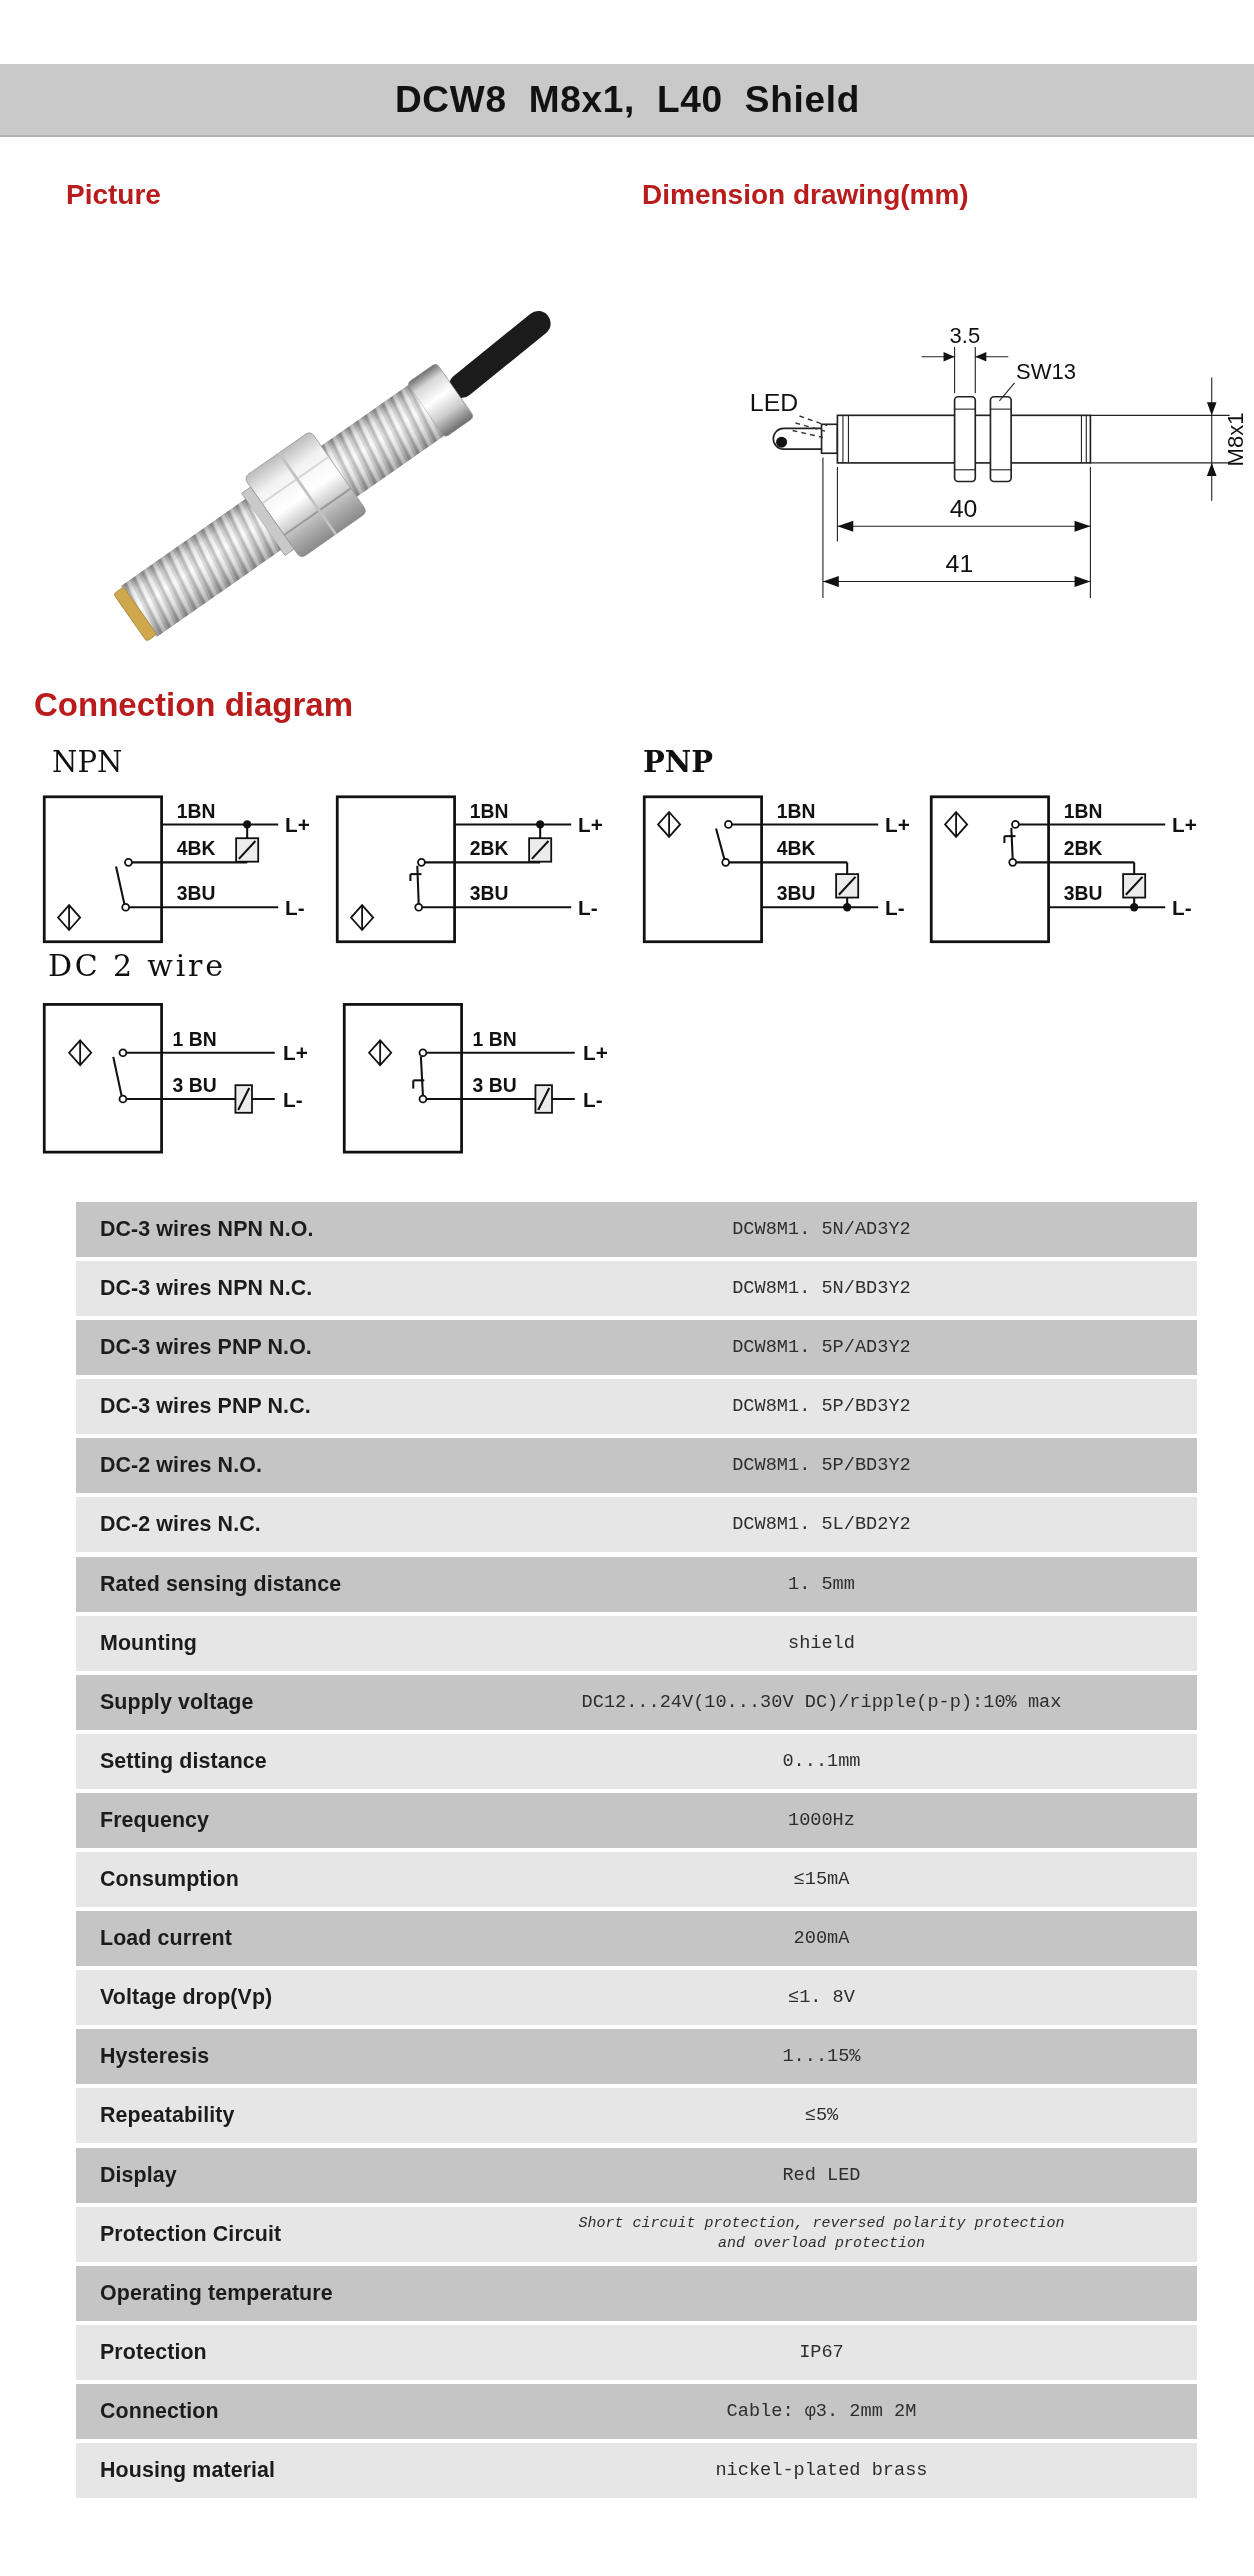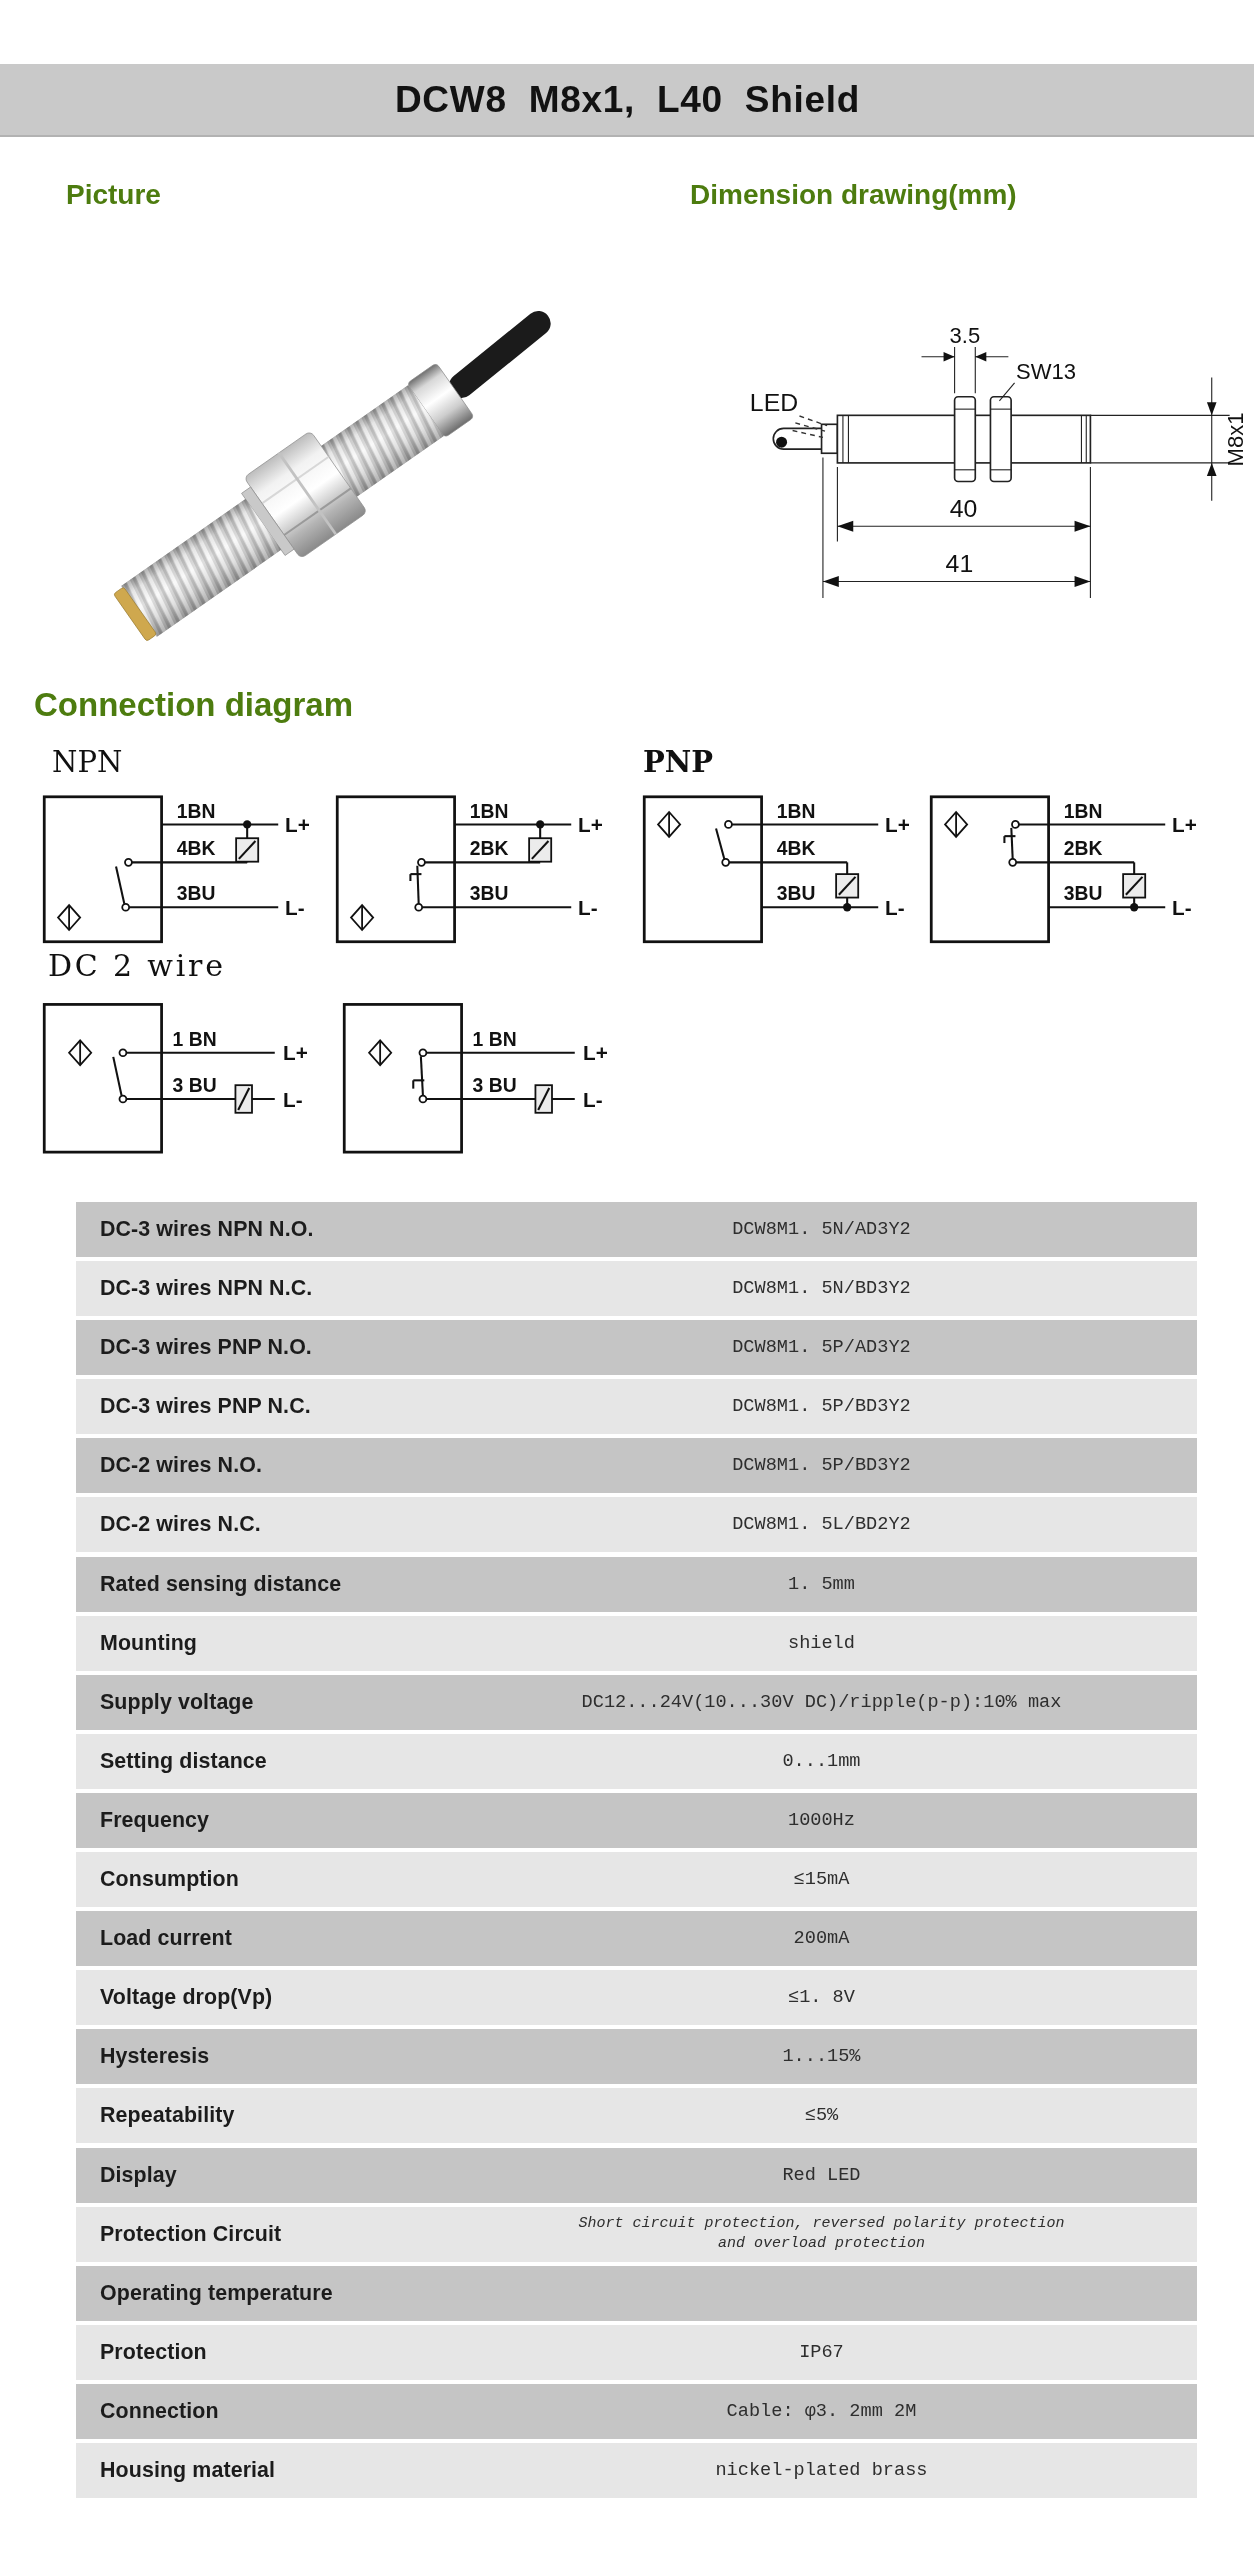--- a/index.html
+++ b/index.html
@@ -7,23 +7,23 @@
         font-family:"Liberation Sans",sans-serif;overflow:hidden;color:#1a1a1a;border-radius:29px;}
 
   
   .title-bar{position:absolute;left:0;top:64px;width:1255px;height:71px;
              background:#c9c9c9;border-bottom:2.1px solid #b2b2b2;
              display:flex;align-items:center;justify-content:center;}
   .title-bar h1{margin:0;font-size:37px;font-weight:bold;letter-spacing:0.7px;
                 word-spacing:11px;color:#121212;}
 
   
-  .sec-head{position:absolute;font-size:28px;font-weight:bold;color:#4d7c0f;}
+  .sec-head{position:absolute;font-size:28px;font-weight:bold;color:#b91c1c;}
   .head-picture{left:66px;top:179px;}
-  .head-dim{left:642px;top:179px;margin-left:48px;}
+  .head-dim{left:642px;top:179px;}
   .head-conn{left:34px;top:686px;font-size:33px;}
   .serif-label{position:absolute;font-family:"DejaVu Serif",serif;font-size:29px;color:#101010;}
   .lbl-npn{left:52px;top:745px;}
   .lbl-pnp{left:643px;top:745px;font-weight:bold;}
   .lbl-dc2{left:48px;top:948px;font-size:30px;letter-spacing:2.8px;}
 
   .abs{position:absolute;}
 
   
   svg.circuit{overflow:visible;}

